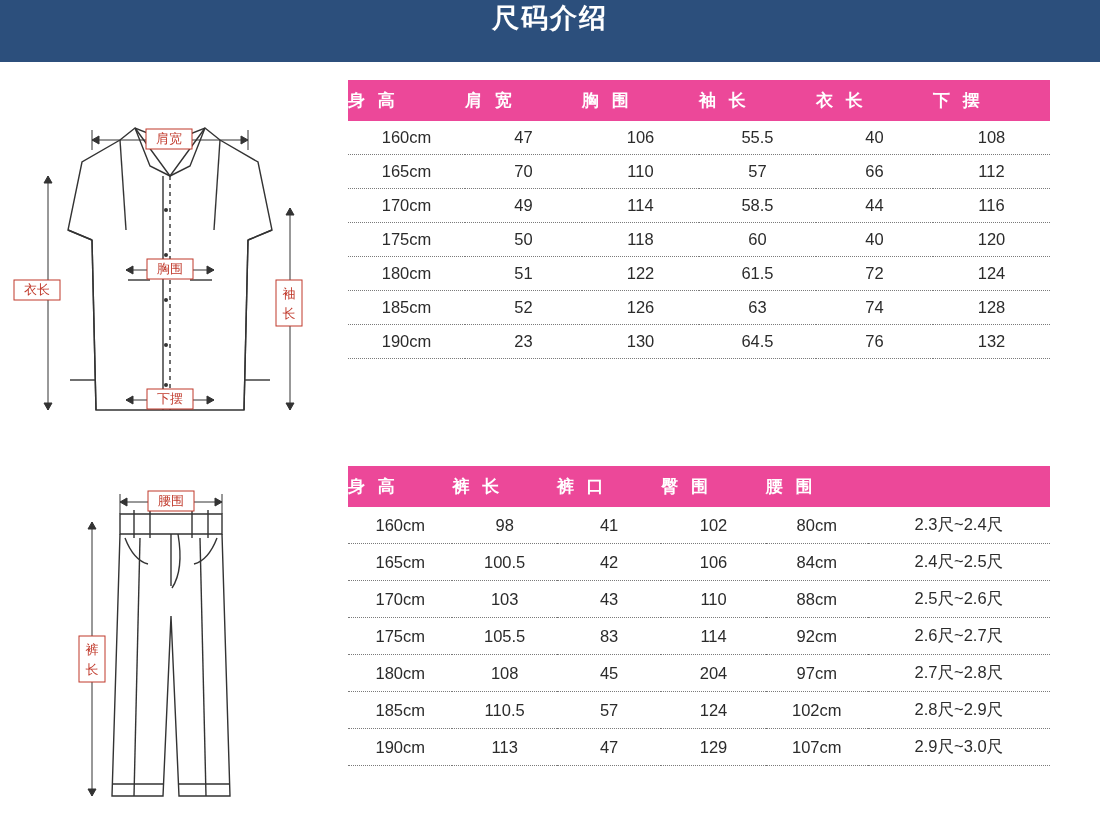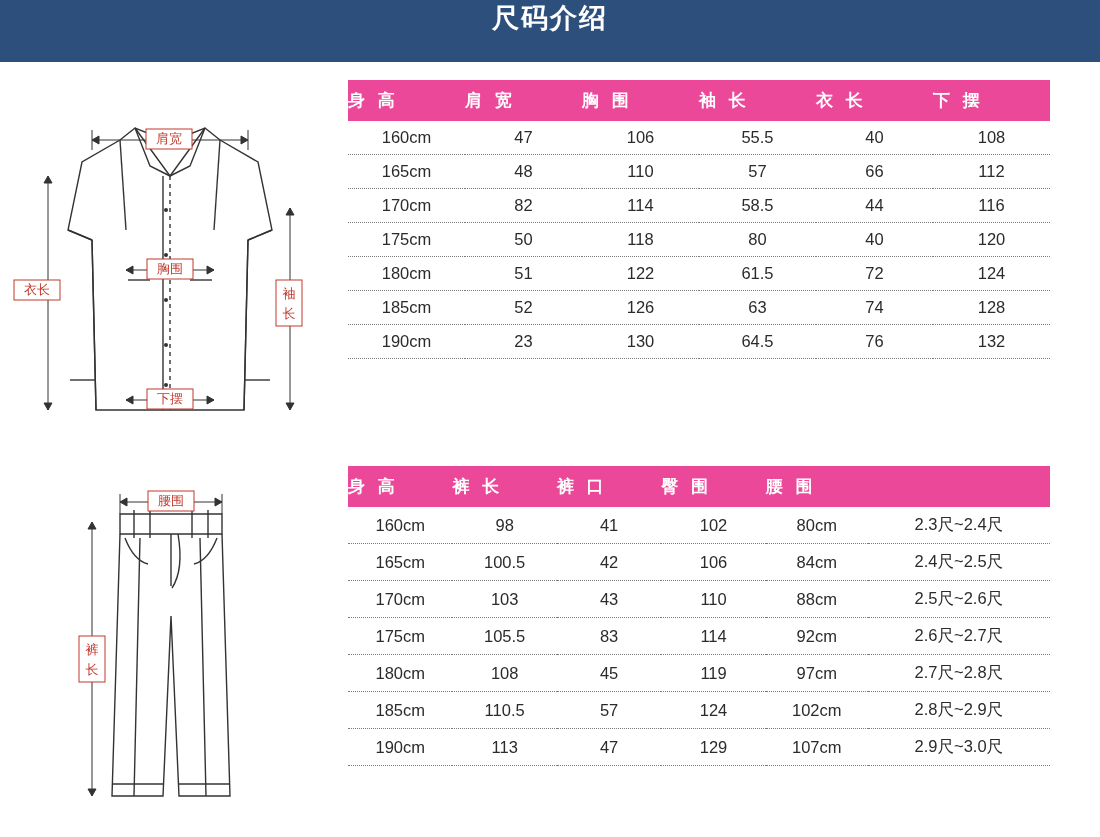--- a/index.html
+++ b/index.html
@@ -190,39 +190,39 @@
         <tr>
           <td>160cm</td>
           <td>47</td>
           <td>106</td>
           <td>55.5</td>
           <td>40</td>
           <td>108</td>
         </tr>
         <tr>
           <td>165cm</td>
-          <td>48</td>
+          <td>70</td>
           <td>110</td>
           <td>57</td>
           <td>66</td>
           <td>112</td>
         </tr>
         <tr>
           <td>170cm</td>
-          <td>82</td>
+          <td>49</td>
           <td>114</td>
           <td>58.5</td>
           <td>44</td>
           <td>116</td>
         </tr>
         <tr>
           <td>175cm</td>
           <td>50</td>
           <td>118</td>
-          <td>80</td>
+          <td>60</td>
           <td>40</td>
           <td>120</td>
         </tr>
         <tr>
           <td>180cm</td>
           <td>51</td>
           <td>122</td>
           <td>61.5</td>
           <td>72</td>
           <td>124</td>
@@ -338,21 +338,21 @@
           <td>105.5</td>
           <td>83</td>
           <td>114</td>
           <td>92cm</td>
           <td>2.6尺~2.7尺</td>
         </tr>
         <tr>
           <td>180cm</td>
           <td>108</td>
           <td>45</td>
-          <td>119</td>
+          <td>204</td>
           <td>97cm</td>
           <td>2.7尺~2.8尺</td>
         </tr>
         <tr>
           <td>185cm</td>
           <td>110.5</td>
           <td>57</td>
           <td>124</td>
           <td>102cm</td>
           <td>2.8尺~2.9尺</td>

